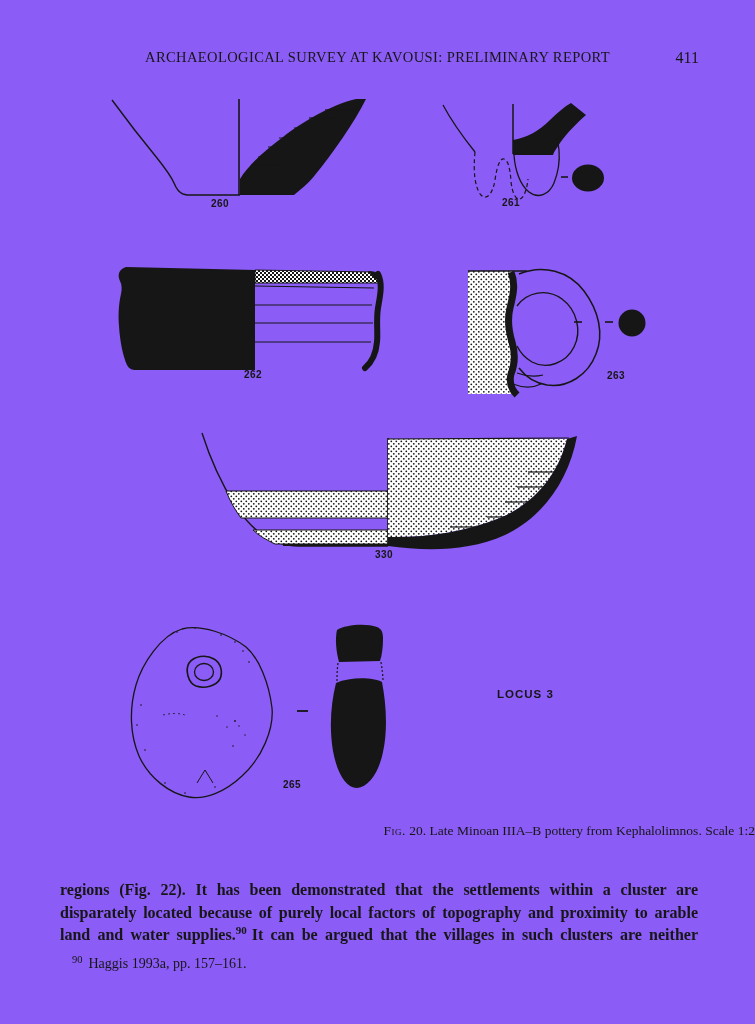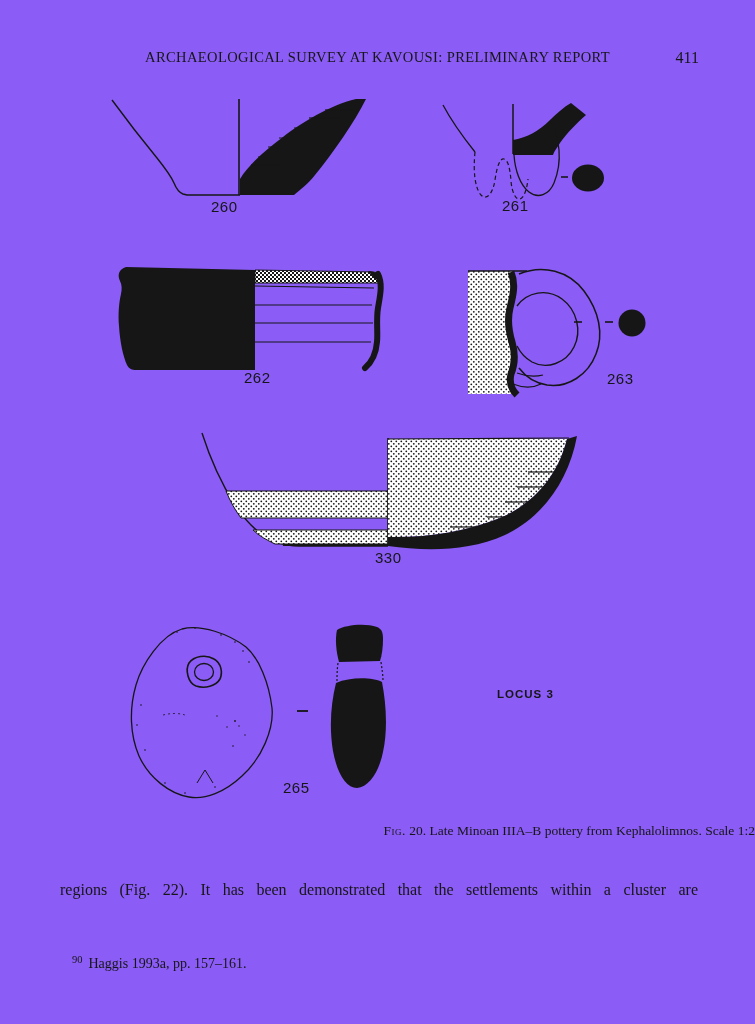--- a/index.html
+++ b/index.html
@@ -20,38 +20,38 @@
   }
   .page-number {
     position: absolute; top: 49px; right: 56px;
     font-size: 16px;
   }
   
   .fig-svg { position: absolute; }
   .fig-label {
     position: absolute;
     font-family: "Liberation Sans", sans-serif;
-    font-weight: normal; font-size: 15px; color: #161616;
+    font-weight: bold; font-size: 10px; color: #161616;
     letter-spacing: 0.5px;
   }
   .locus-label {
     position: absolute; top: 688px; left: 497px;
     font-family: Liberation Sans, sans-serif;
     font-weight: bold; font-size: 11.5px; letter-spacing: 1px;
     color: #161616;
   }
   .fig-caption {
     position: absolute; top: 823px; left: 0; width: 755px;
     text-align: right; font-size: 13.5px;
   }
   .fig-caption .smallcaps { font-variant: small-caps; letter-spacing: 0.5px; }
   
   .body-text {
     position: absolute; top: 879px; left: 60px; width: 638px;
-    font-size: 16px; line-height: 22.5px;
+    font-size: 16px; line-height: 22.5px; font-weight: bold;
   }
   .body-line {
     text-align: justify;
     text-align-last: justify;
     white-space: nowrap_; 
   }
   .sup {
     position: relative; top: -6px;
     font-size: 11px; margin-right: 5px;
   }
@@ -192,17 +192,19 @@
     <path d="M 256 47 C 257 54, 258 60, 258 66" fill="none" stroke="#161616" stroke-width="1.2" stroke-dasharray="2 2"></path>
   </svg>
   <div class="fig-label" style="left:283px; top:779px;">265</div>
 
   <div class="locus-label">LOCUS 3</div>
 
   <div class="fig-caption"><span class="smallcaps">Fig.</span><span> 20. Late Minoan IIIA–B pottery from Kephalolimnos. Scale 1:2</span></div>
 
   <div class="body-text">
     <div class="body-line">regions (Fig. 22).  It has been demonstrated that the settlements within a cluster are</div>
+    <div class="body-line">disparately located because of purely local factors of topography and proximity to arable</div>
+    <div class="body-line"><span>land and water supplies.</span><span class="sup">90</span><span>It can be argued that the villages in such clusters are neither</span></div>
   </div>
 
   <div class="footnote"><span class="sup">90</span><span>Haggis 1993a, pp. 157–161.</span></div>
 
 </div>
 
 </body></html>

